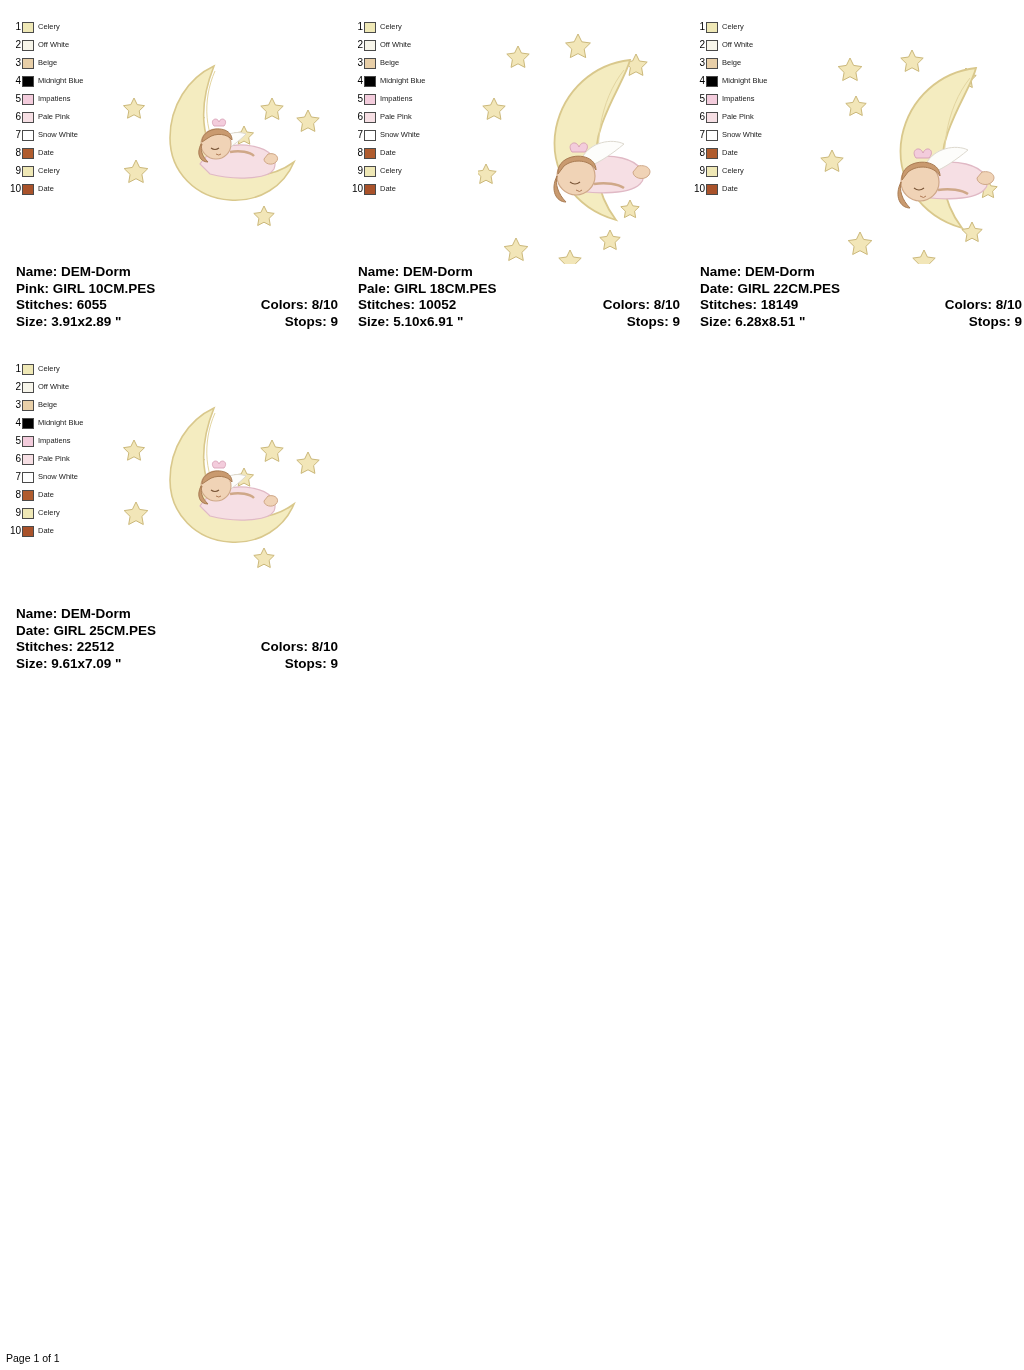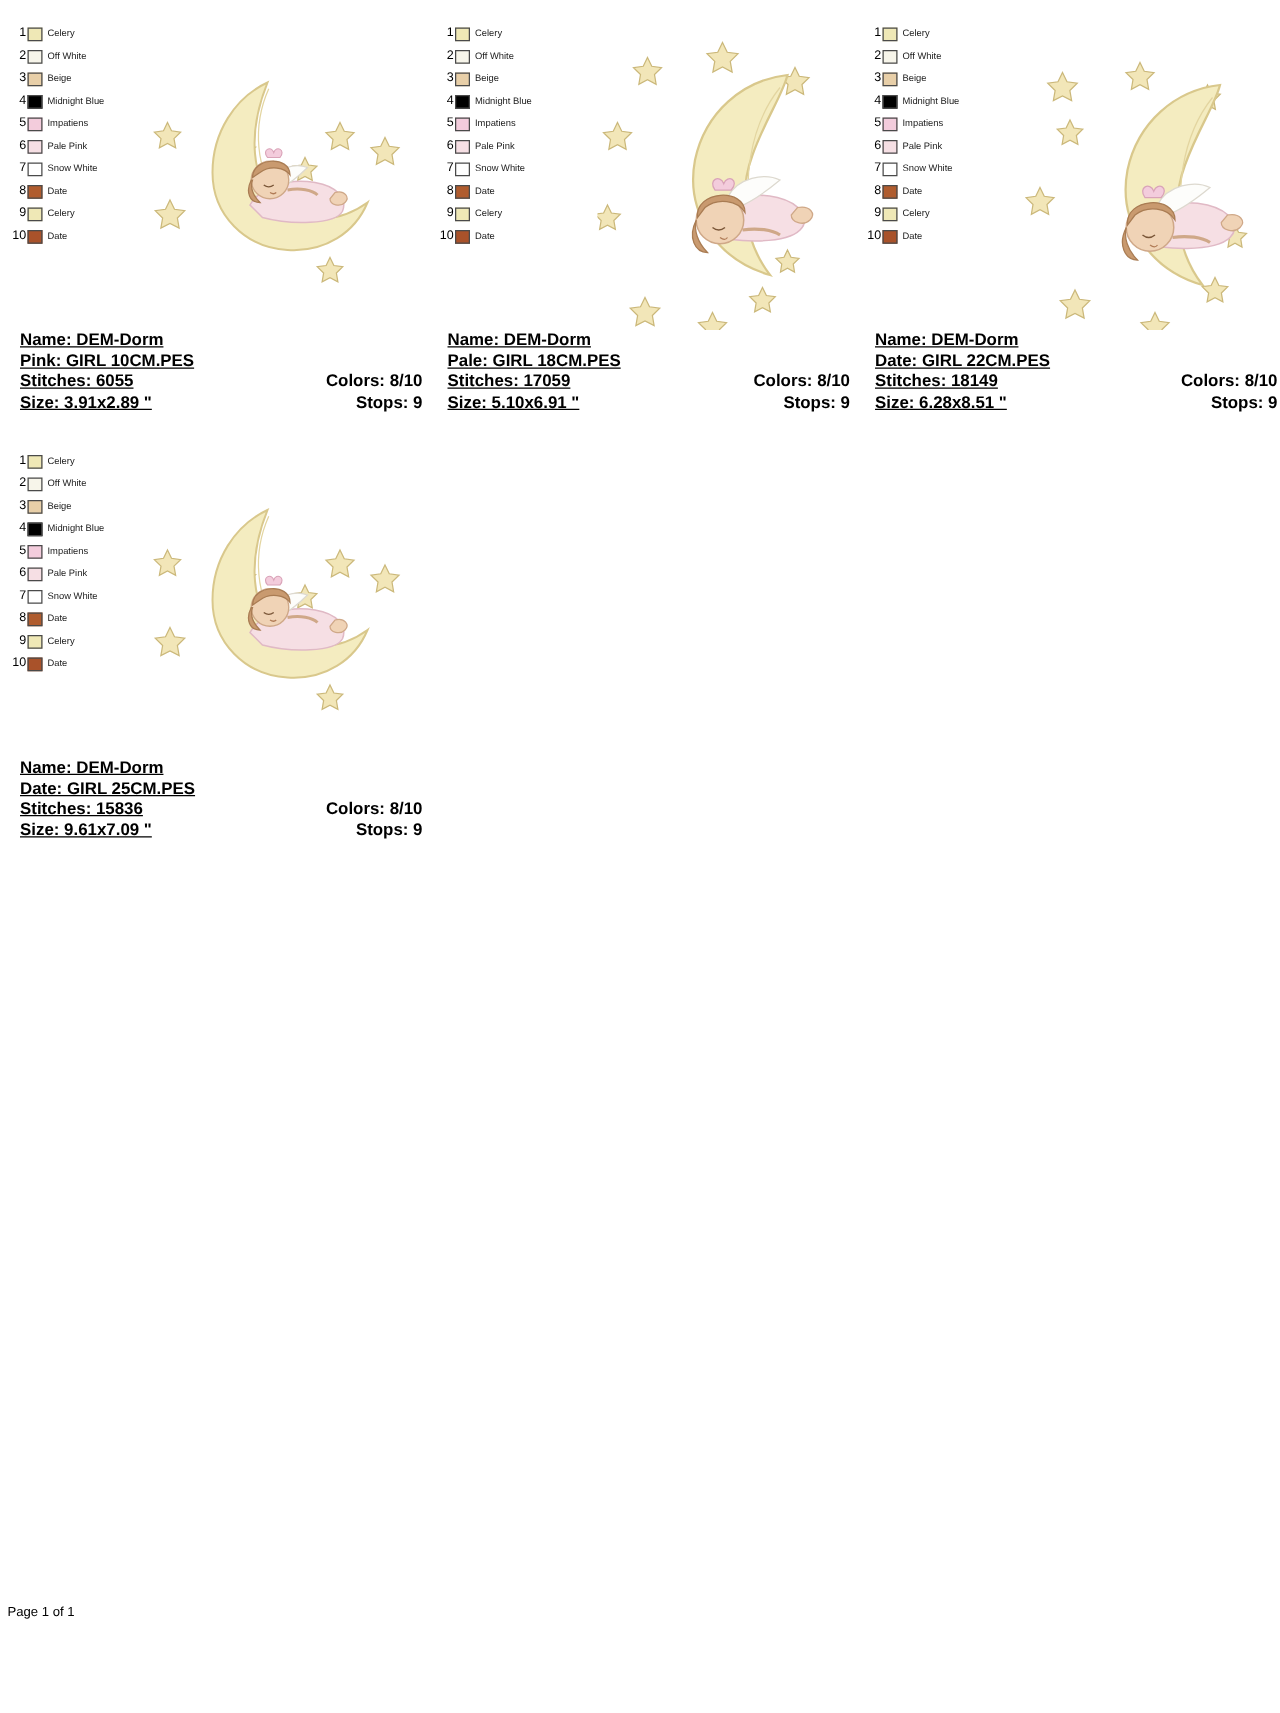--- a/index.html
+++ b/index.html
@@ -77,35 +77,34 @@
   }
   .art svg { display: block; }
 
   
   .info {
     position: absolute;
     font-weight: bold;
     font-size: 13.5px;
     line-height: 16.5px;
     width: 330px;
-    text-decoration: underline;
   }
   .info .line { position: relative; height: 16.5px; white-space: nowrap; }
   .info .right {
     position: absolute;
     right: 8px;
     top: 0;
     text-align: right;
   }
 
   
   .footer {
     position: absolute;
     left: 6px;
-    top: 1284px;
+    top: 1352px;
     font-size: 10.5px;
     color: #000;
   }
 </style>
 </head>
 <body>
 
 <div class="sheet">
 
   <div class="blocks">
@@ -302,21 +301,21 @@
             <path d="M116 160 C 128 158 140 160 146 164" fill="none" stroke="#cfa888" stroke-width="2.6"></path>
             <path d="M160 142 c 10 -2 15 5 10 10 -5 5 -15 2 -15 -4z" fill="#f0d3b6" stroke="#cfa888" stroke-width="1"></path>
           </g>
         </svg>
       </div>
 
       <div class="info" style="top:246px; left:8px;">
         <div class="line"><span>Name: DEM-Dorm</span></div>
         <div class="line"><span>Pale: GIRL 18CM.PES</span></div>
         <div class="line">
-          <span>Stitches: 17059</span>
+          <span>Stitches: 10052</span>
           <span class="right">Colors: 8/10</span>
         </div>
         <div class="line">
           <span>Size: 5.10x6.91 "</span>
           <span class="right">Stops: 9</span>
         </div>
       </div>
     </div>
 
     <div class="block r0 c2">
@@ -498,21 +497,21 @@
             <path d="M118 114 C 128 112 138 114 142 118" fill="none" stroke="#cfa888" stroke-width="2.4"></path>
             <path d="M156 116 c 8 -2 12 4 8 8 -4 4 -12 2 -12 -3z" fill="#f0d3b6" stroke="#cfa888" stroke-width="1"></path>
           </g>
         </svg>
       </div>
 
       <div class="info" style="top:246px; left:8px;">
         <div class="line"><span>Name: DEM-Dorm</span></div>
         <div class="line"><span>Date: GIRL 25CM.PES</span></div>
         <div class="line">
-          <span>Stitches: 15836</span>
+          <span>Stitches: 22512</span>
           <span class="right">Colors: 8/10</span>
         </div>
         <div class="line">
           <span>Size: 9.61x7.09 "</span>
           <span class="right">Stops: 9</span>
         </div>
       </div>
     </div>
 
   </div>

